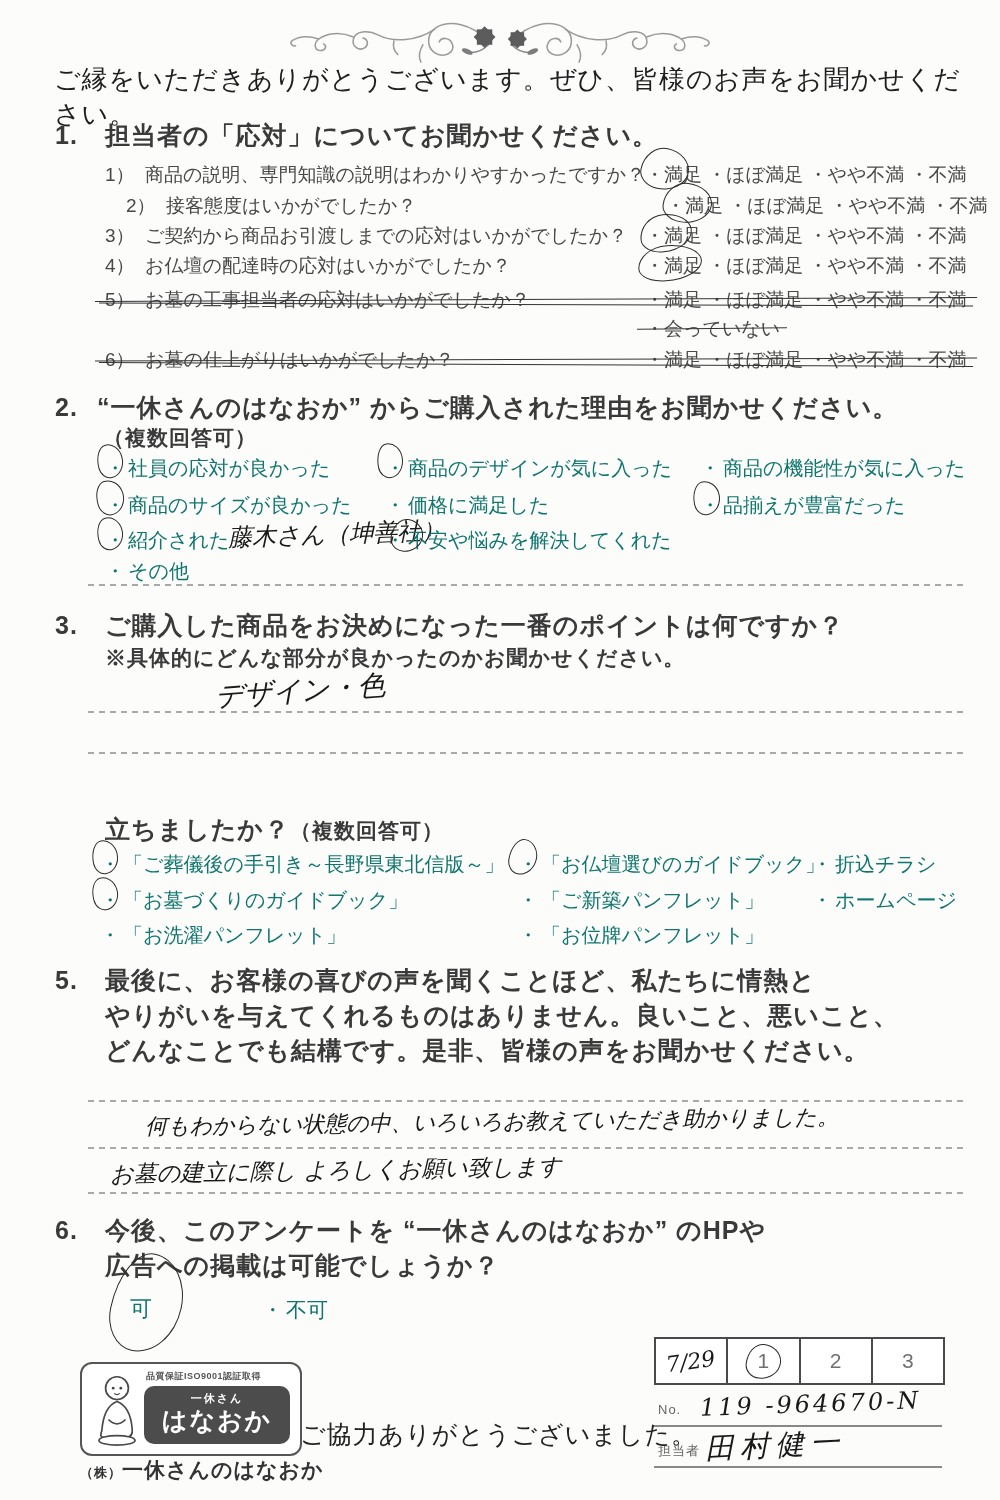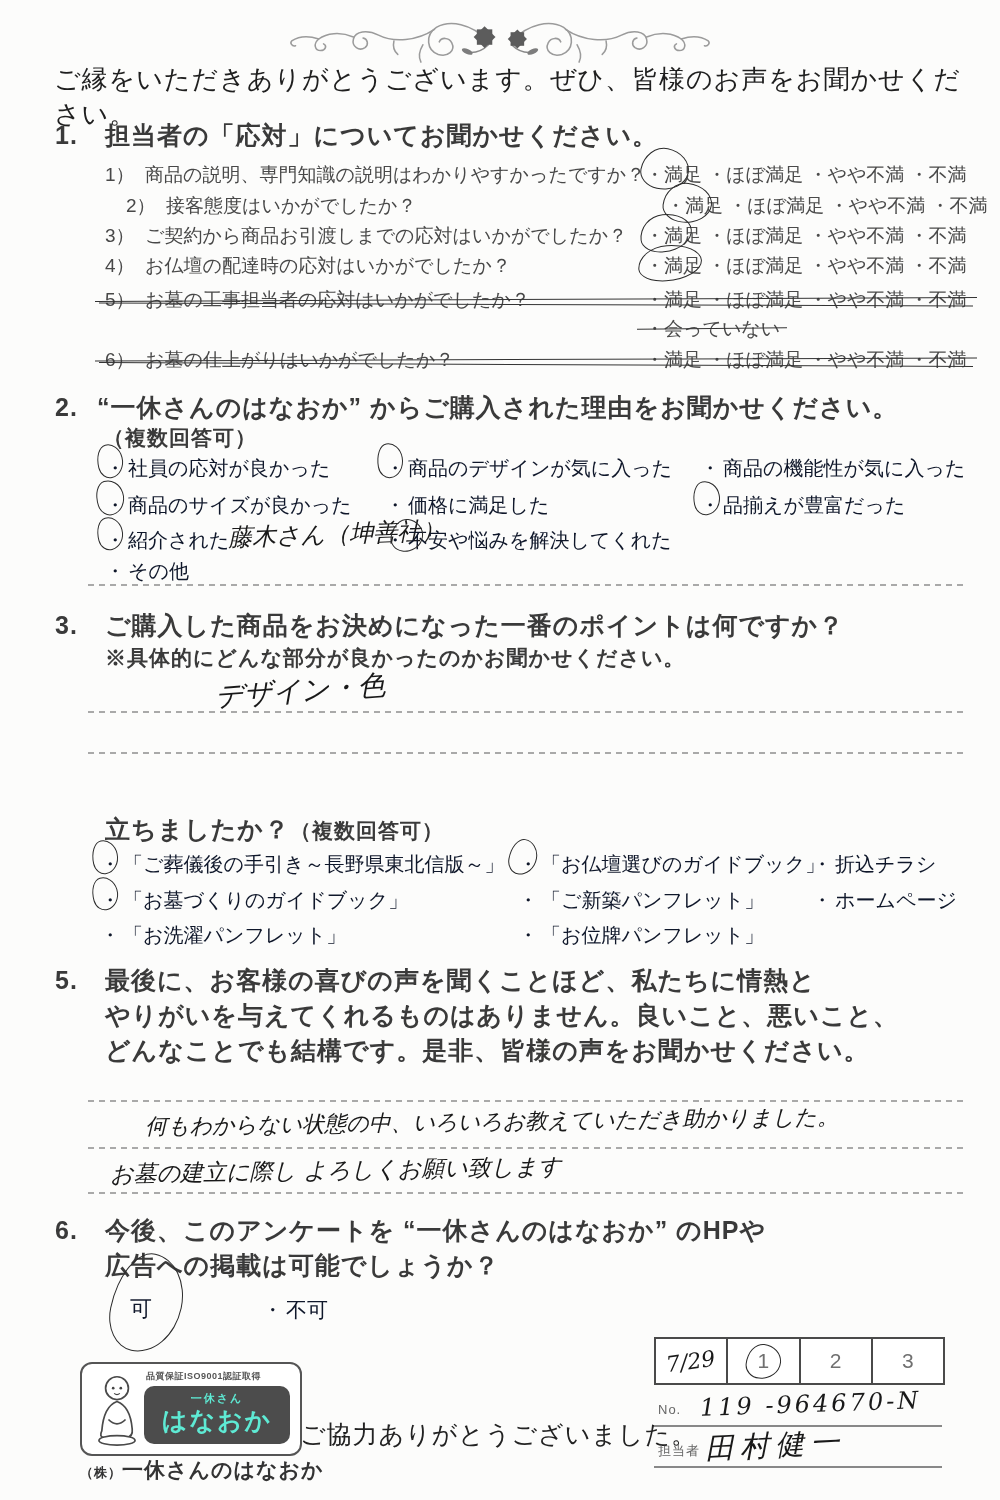--- a/index.html
+++ b/index.html
@@ -14,36 +14,36 @@
   .ssub{font-size:21px;font-weight:800;}
 
   .q1row{position:absolute;left:105px;width:872px;height:30px;font-size:19px;color:#484848;}
   .qnum{display:inline-block;width:40px;}
   .opts{position:absolute;left:540px;top:0;white-space:nowrap;font-size:19px;color:#4a4a4a;}
 
   .circ{position:absolute;border:1.7px solid #2b2b2b;
         border-radius:47% 53% 58% 42% / 62% 48% 52% 38%;pointer-events:none;}
   .strike{position:absolute;height:0;border-top:1.7px solid #333;}
 
-  .opt{position:absolute;font-size:20px;color:#0f172a;white-space:nowrap;}
+  .opt{position:absolute;font-size:20px;color:#0f766e;white-space:nowrap;}
   .blt{margin-right:3px;}
 
   .dashline{position:absolute;height:2px;
             background:repeating-linear-gradient(90deg,#a9a9a9 0 6px,transparent 6px 11px);}
 
   .hw{position:absolute;font-family:"DejaVu Serif",serif;font-style:italic;color:#191919;white-space:nowrap;}
 
   .note21{position:absolute;font-weight:800;font-size:21px;color:#3a3a3a;letter-spacing:1px;}
 
   
   .logo-box{position:absolute;left:80px;top:1362px;width:218px;height:90px;border:2.5px solid #555;
             border-radius:12px;background:#fff;}
   .logo-iso{position:absolute;left:64px;top:6px;font-size:9px;font-weight:700;color:#555;letter-spacing:.5px;}
   .logo-dark{position:absolute;left:62px;top:22px;width:146px;height:58px;background:#4c4c4c;
-             border-radius:10px;color:#5eead4;text-align:center;}
+             border-radius:10px;color:#ffffff;text-align:center;}
   .logo-top{font-size:11px;font-weight:700;margin-top:5px;letter-spacing:2px;}
   .logo-main{font-size:25px;font-weight:800;letter-spacing:2px;line-height:28px;}
   .company{position:absolute;left:80px;top:1456px;font-size:21px;font-weight:800;color:#333;letter-spacing:1px;}
   .company .pref{font-size:13px;font-weight:700;}
   .thanks{position:absolute;left:300px;top:1418px;font-family:"DejaVu Serif",serif;font-size:25px;color:#222;letter-spacing:1px;}
 
   
   .stamp-table{position:absolute;left:654px;top:1337px;width:287px;height:44px;border:2px solid #4a4a4a;
                display:flex;background:#fff;}
   .scell{flex:1;border-right:2px solid #4a4a4a;position:relative;display:flex;align-items:center;justify-content:center;

